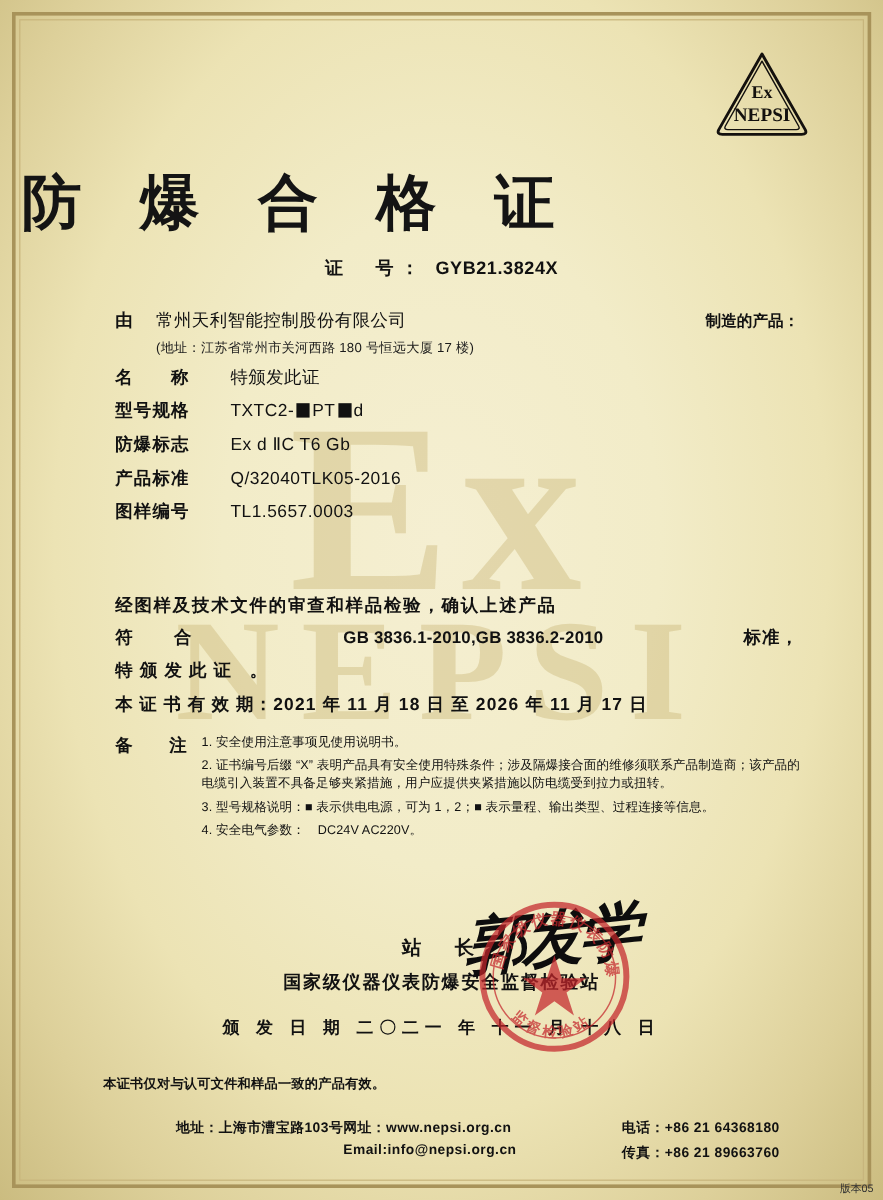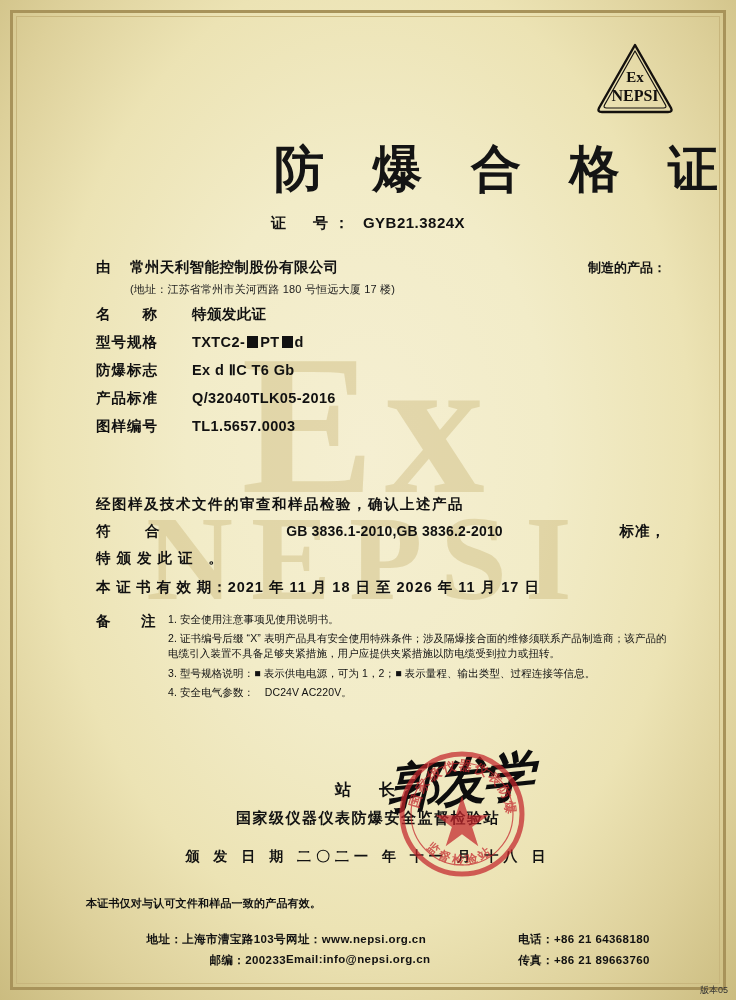--- a/index.html
+++ b/index.html
@@ -63,21 +63,21 @@
     top: 42px;
     width: 78px;
     height: 74px;
   }
   .nepsi-logo svg { display: block; }
 
   .title {
     position: absolute;
     top: 136px;
     left: 0; right: 0;
-    text-align: right;
+    text-align: left;
     font-family: "Liberation Serif", serif;
     font-size: 50px;
     font-weight: bold;
     letter-spacing: 18px;
     color: #141414;
     text-indent: 18px;
   }
 
   .certno {
     position: absolute;
@@ -112,21 +112,21 @@
     font-weight: bold;
     letter-spacing: 1px;
     font-family: "Liberation Serif", serif;
   }
   .row .k.spread {
     display: flex;
     justify-content: space-between;
   }
   .row .v {
     font-size: 14.5px;
-    font-weight: bold;
+    font-weight: normal;
     letter-spacing: 0.4px;
   }
   .row.maker {
     justify-content: flex-start;
   }
   .maker .k { width: 34px; flex: 0 0 34px; }
   .maker .company { flex: 1; }
   .maker .tail {
     font-size: 13px;
     font-weight: bold;
@@ -407,23 +407,20 @@
     </svg>
   </div>
 
   <div class="footnote">本证书仅对与认可文件和样品一致的产品有效。</div>
 
   <div class="footer">
     <div class="col1">
       <div class="l">
         <span>地址：</span><span>上海市漕宝路103号</span>
       </div>
-      <div class="l">
-        <span>邮编：</span><span>200233</span>
-      </div>
     </div>
     <div class="col2">
       <div class="l">
         <span>网址：</span><span>www.nepsi.org.cn</span>
       </div>
       <div class="l">Email:info@nepsi.org.cn</div>
     </div>
     <div class="col3">
       <div class="l">
         <span>电话：</span><span>+86 21 64368180</span>

